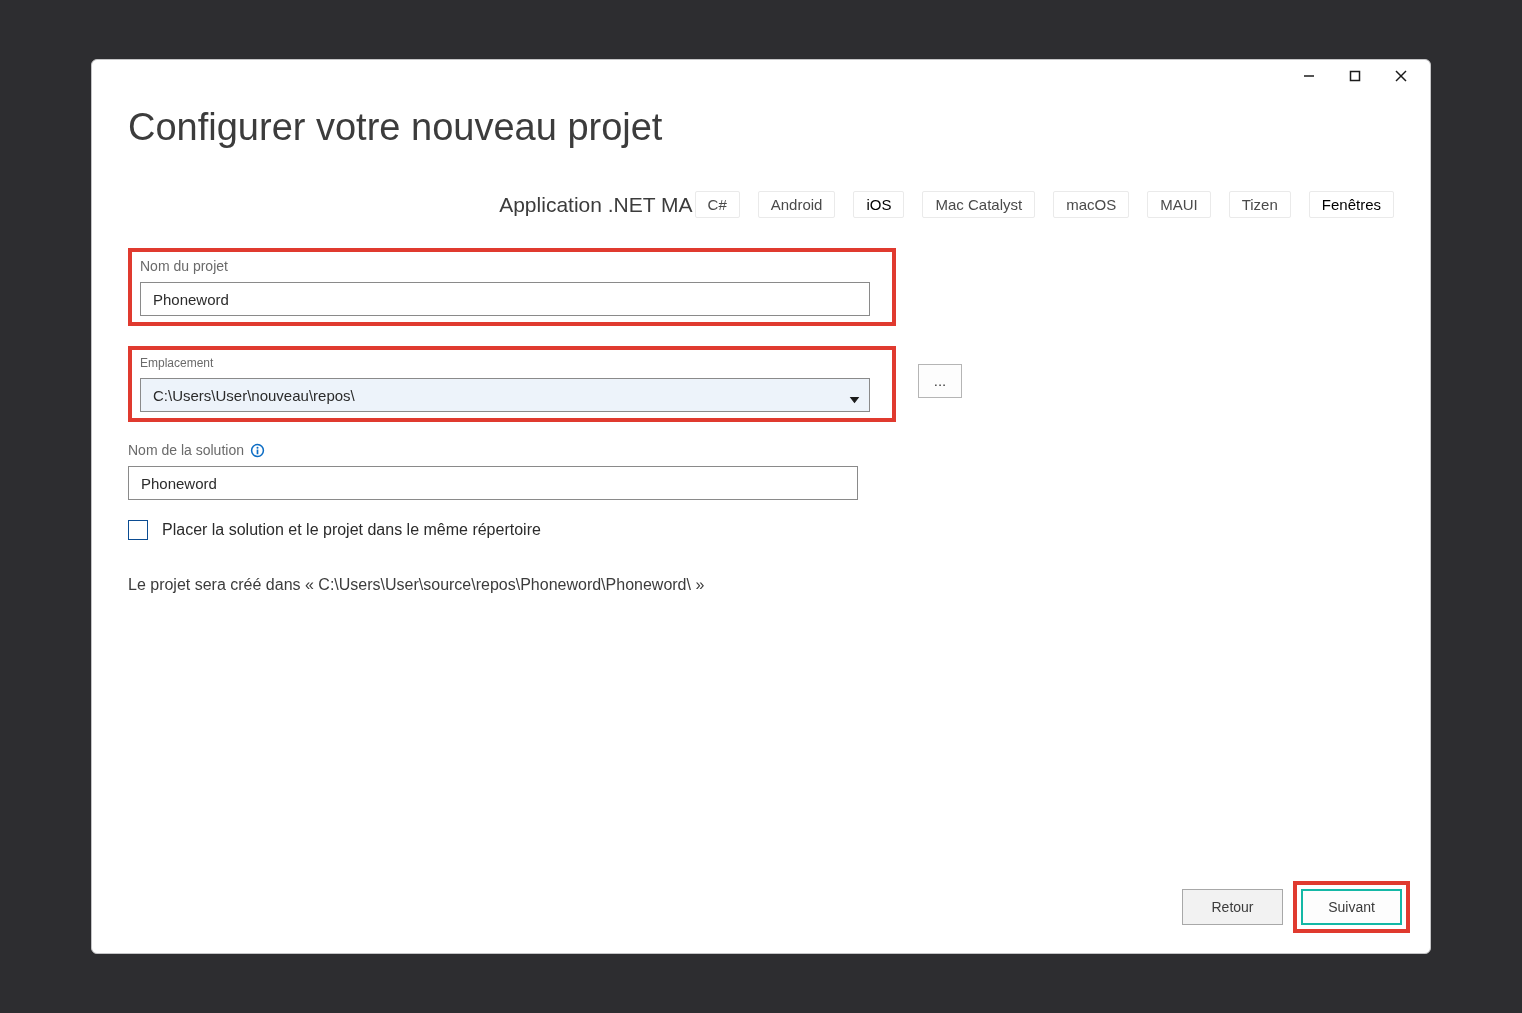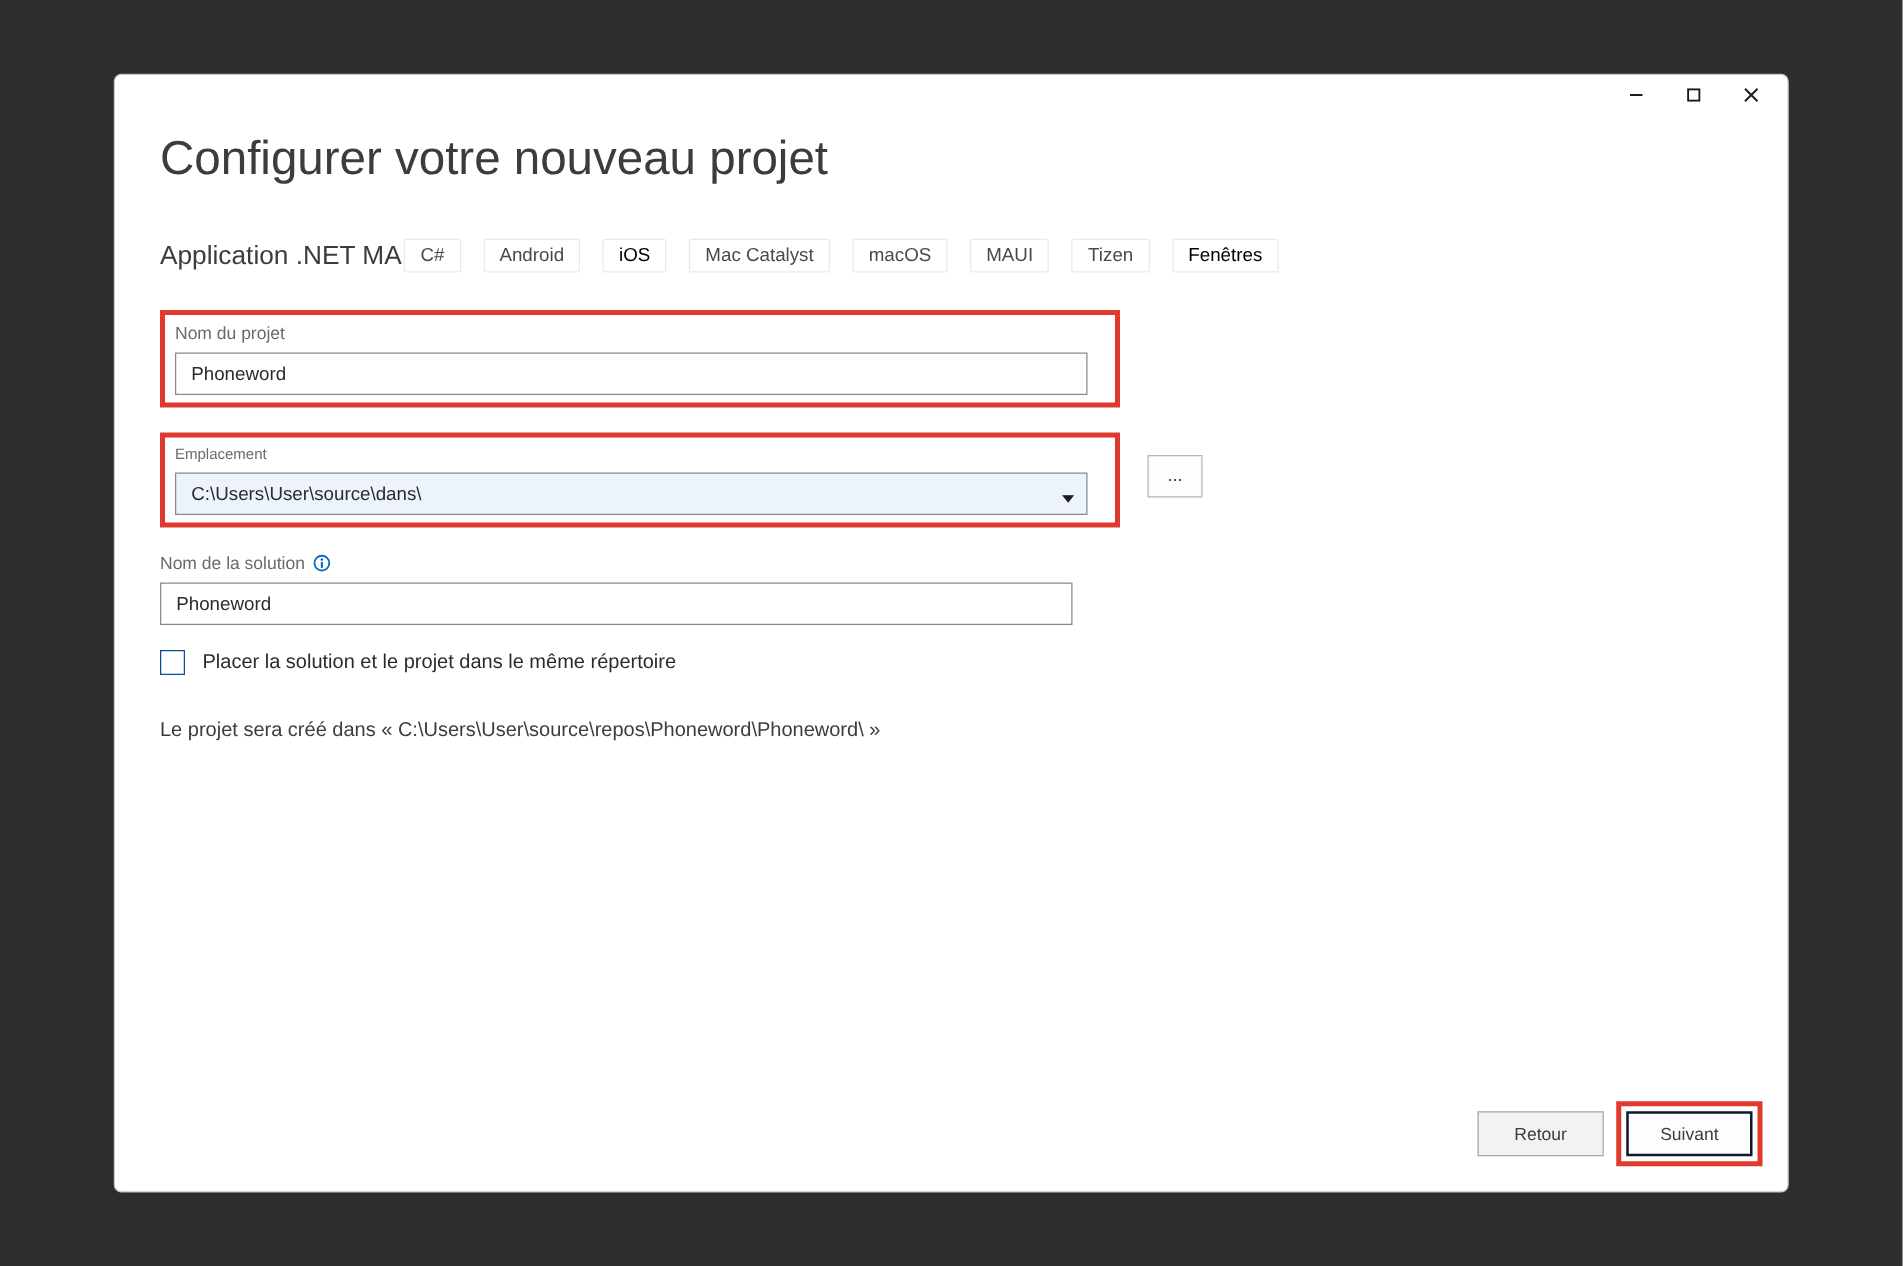--- a/index.html
+++ b/index.html
@@ -49,20 +49,21 @@
     font-size: 38px;
     font-weight: 400;
     color: #3c3c3c;
     margin-bottom: 42px;
   }
   .subrow {
     display: flex;
     align-items: center;
     gap: 0;
     margin-bottom: 30px;
+    justify-content: flex-end;
   }
   .subtitle {
     font-size: 21px;
     font-weight: 400;
     color: #3c3c3c;
     margin-right: 2px;
     white-space: nowrap;
   }
   .tag {
     font-size: 15px;
@@ -167,21 +168,21 @@
     width: 101px;
     height: 36px;
     border: 1px solid #a8a8a8;
     background: #f2f2f2;
     font-size: 14px;
     color: #3c3c3c;
     cursor: pointer;
     font-family: inherit;
   }
   .btn.primary {
-    border: 2px solid #0f172a;
+    border: 2px solid #14b8a6;
     background: #fdfdfd;
   }
   .hlbtnwrap {
     border: 4px solid #e03a2f;
     padding: 4px;
   }
 </style>
 </head>
 <body>
 
@@ -224,21 +225,21 @@
 
     <div class="hlbox">
       <span class="label">Nom du projet</span>
       <input class="textbox" type="text" value="Phoneword" style="">
     </div>
 
     <div style="position:relative;">
       <div class="hlbox" style="margin-bottom:20px;">
         <span class="label" style="font-size:12px;">Emplacement</span>
         <div class="combo">
-          <span class="val">C:\Users\User\source\dans\</span>
+          <span class="val">C:\Users\User\nouveau\repos\</span>
           <span class="chev">
             <svg viewBox="0 0 12 12">
                 <polygon points="2,4 10,4 6,9"></polygon>
               </svg>
           </span>
         </div>
       </div>
       <div class="browse" style="left:790px; bottom:24px;">...</div>
     </div>
 

